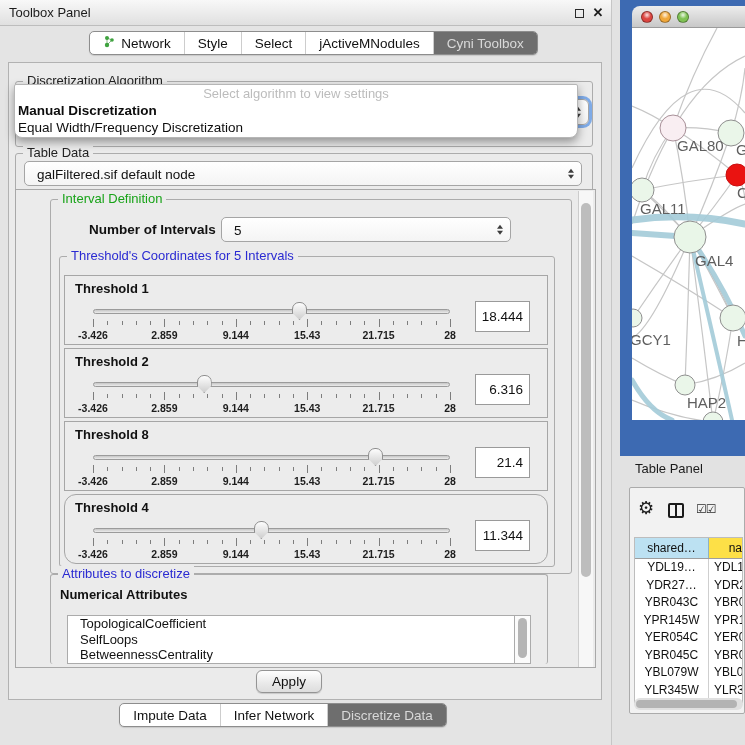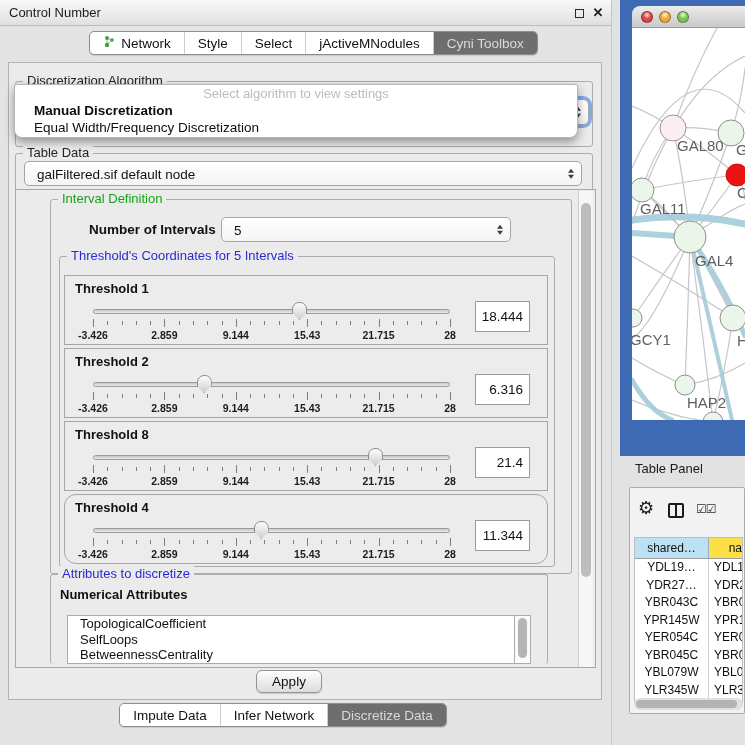--- a/index.html
+++ b/index.html
@@ -45,21 +45,21 @@
   .stepper i { display:block; width:0; height:0; border-left:3.5px solid transparent; border-right:3.5px solid transparent; }
   .stepper .up { border-bottom:4.5px solid #3d3d3d; margin-bottom:2.5px; }
   .stepper .dn { border-top:4.5px solid #3d3d3d; }
   .algo-combo { left:14px; top:36px; width:566px; height:26px; border-radius:6px;
     box-shadow:0 0 0 3px rgba(100,155,230,.8); }
 
   
   .popup { position:absolute; left:5px; top:21px; width:564px; height:54px; background:#ffffff;
     border:1px solid #b6b6b6; border-radius:2px 2px 8px 8px; box-shadow:0 4px 10px rgba(0,0,0,.38); z-index:20; }
   .popup-hint { text-align:center; color:#bcbcbc; font-size:13px; line-height:18px; }
-  .popup-item { font-size:13.5px; line-height:16.5px; padding-left:19px; color:#0d0d0d; white-space:nowrap; }
+  .popup-item { font-size:13.5px; line-height:16.5px; padding-left:3px; color:#0d0d0d; white-space:nowrap; }
   .popup-item.bold { font-weight:bold; }
 
   .td-grp { left:6px; top:90px; width:578px; height:40px; }
   .td-combo { left:8px; top:7px; width:558px; height:25px; }
 
   
   .big-panel { position:absolute; left:6px; top:126px; width:581px; height:479px; background:#ebebeb; border:1px solid #a8a8a8; }
   .interval-grp { left:34px; top:9px; width:522px; height:375px; }
   .ni-label { position:absolute; left:38px; top:22px; font-size:13.5px; font-weight:bold; color:#111; }
   .ni-combo { left:170px; top:17px; width:290px; height:25px; }
@@ -127,21 +127,21 @@
 
   svg text { font-family:"Liberation Sans",sans-serif; }
 </style>
 </head>
 <body>
 
 <div class="root">
 
   <section class="control-panel">
     <div class="cp-titlebar">
-      <span class="cp-title">Control Number</span>
+      <span class="cp-title">Toolbox Panel</span>
       <span class="win-btn float"><span class="float-square"></span></span>
       <span class="win-btn close">✕</span>
     </div>
 
     <div class="seg-wrap top">
         <div class="seg-control" id="top-tabs">
           <div class="seg">
             <span class="net-ico"><svg width="13" height="13" viewBox="0 0 13 13">
                 <line x1="4" y1="3" x2="9" y2="5" stroke="#8bb98b" stroke-width="1"></line>
                 <line x1="4" y1="3" x2="4" y2="10" stroke="#8bb98b" stroke-width="1"></line>

